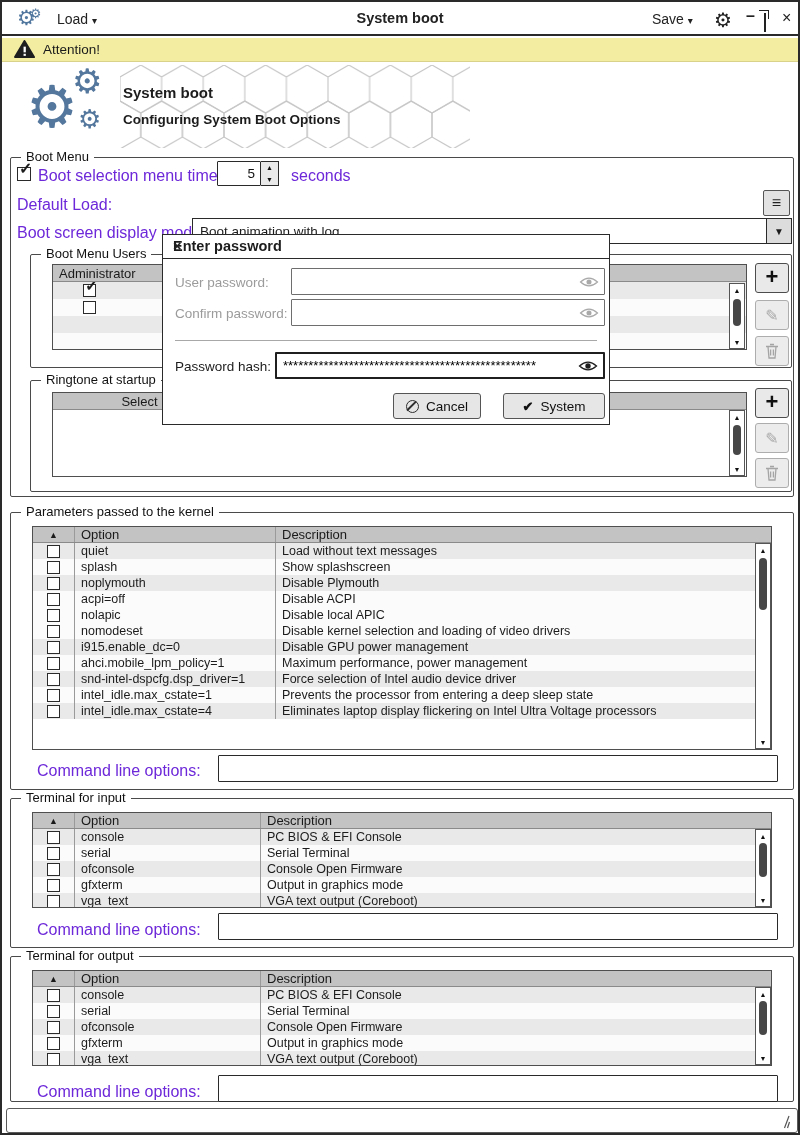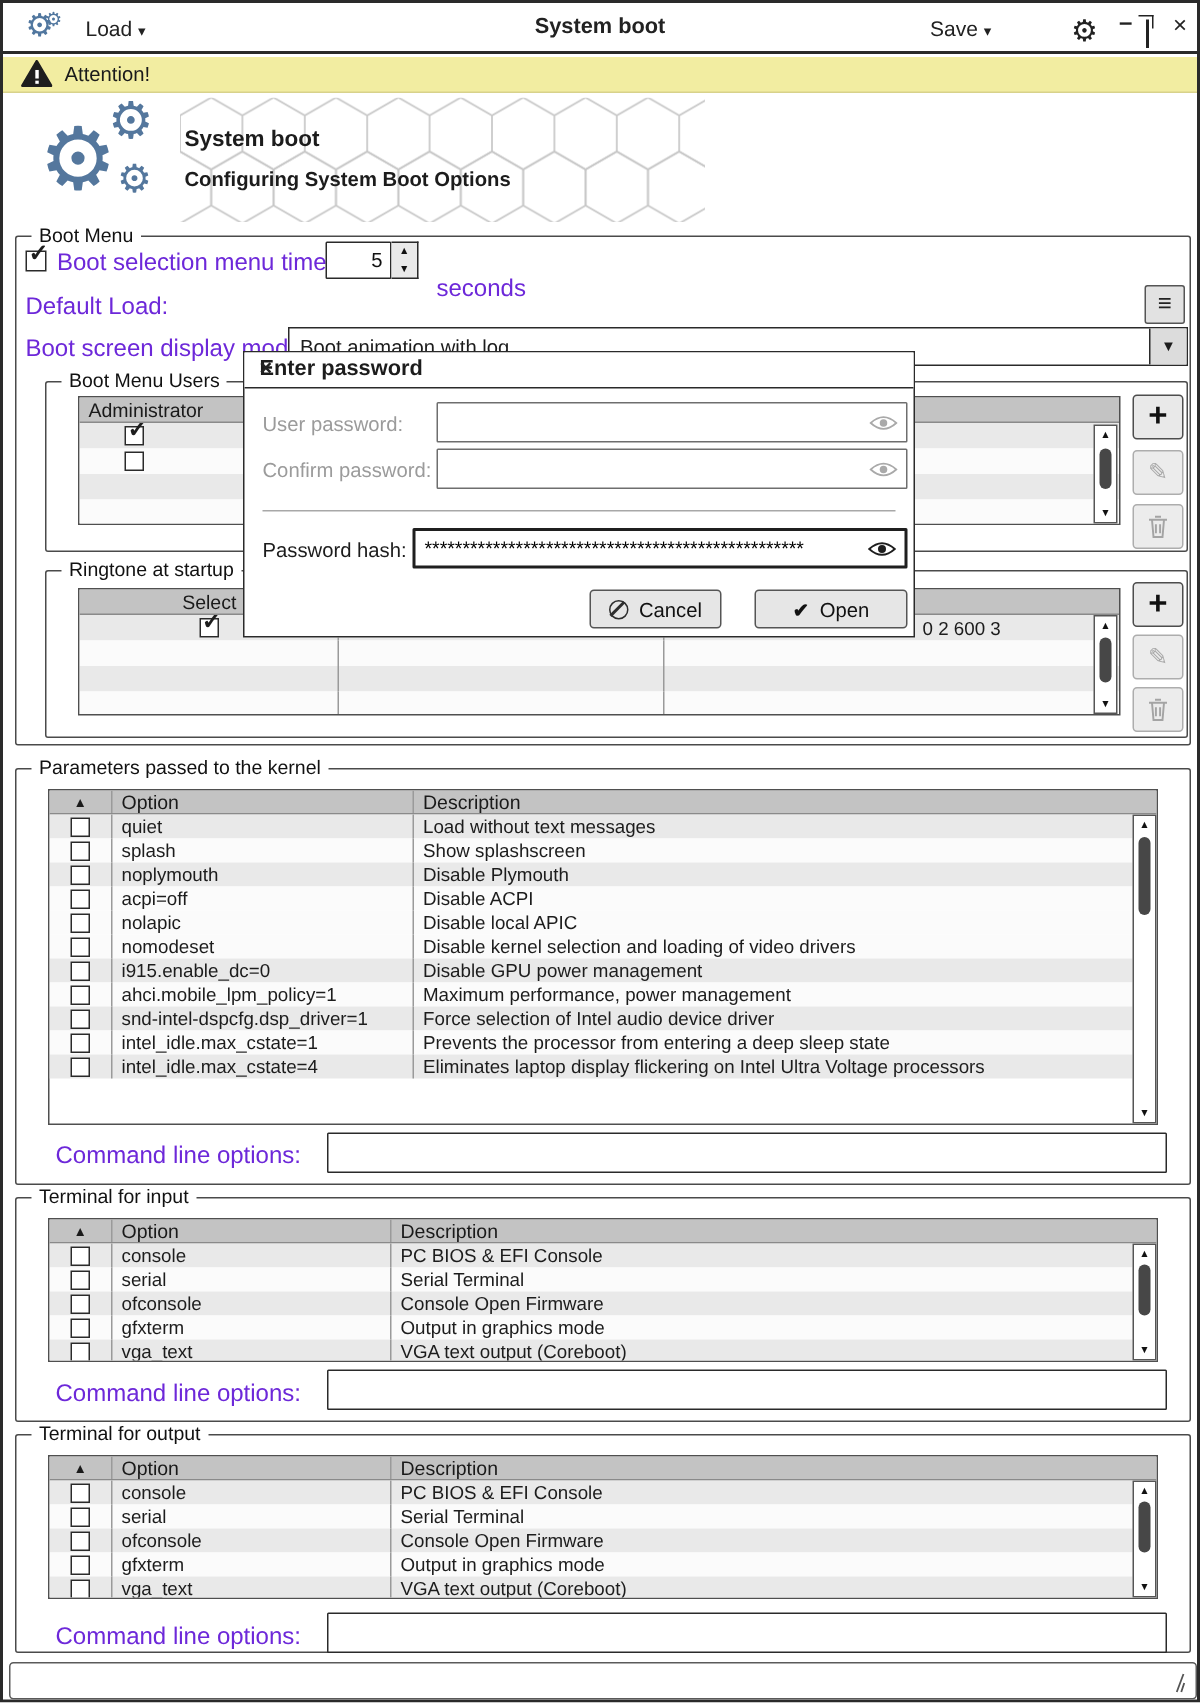--- a/index.html
+++ b/index.html
@@ -116,21 +116,21 @@
 <div class="win">
 
   <div class="titlebar">
     <span class="tb-item logo-sm" style="left:15px;top:5px">
       <span class="gear" style="font-size:21px">⚙</span><span class="gear" style="font-size:13px;position:relative;left:-6px;top:-7px">⚙</span>
     </span>
     <span class="tb-item" style="left:55px;top:9px">
       <span>Load</span> <span class="caret">▾</span>
     </span>
     <span class="tb-item" style="left:0;right:0;top:8px;text-align:center;font-weight:bold;font-size:14.5px">System boot</span>
-    <span class="tb-item" style="left:618px;top:9px">
+    <span class="tb-item" style="left:650px;top:9px">
       <span>Save</span> <span class="caret">▾</span>
     </span>
     <span class="tb-item" style="left:712px;top:6px;font-size:20px">⚙</span>
     <span class="winbtn" style="left:744px;top:5px;font-size:16px;font-weight:bold">–</span>
     <span class="winbtn maxi" style="left:762px;top:12px"></span>
     <span class="winbtn" style="left:780px;top:7px;font-size:16px">×</span>
   </div>
 
   <div class="banner">
     <svg width="21" height="19" viewBox="0 0 22 20">
@@ -165,21 +165,21 @@
     <span class="glegend">Boot Menu</span>
   </div>
 
   <span class="cbx on" style="left:15px;top:165px"></span>
   <span class="lbl" style="left:36px;top:165px">Boot selection menu timer:</span>
   <input class="inp spin-inp" style="left: 215px; top: 159px; width: 44px; height: 25px;" value="5">
   <span class="spinarrows" style="left:259px;top:159px">
     <span>▲</span>
     <span>▼</span>
   </span>
-  <span class="lbl" style="left:289px;top:182px">seconds</span>
+  <span class="lbl" style="left:289px;top:165px">seconds</span>
 
   <span class="lbl" style="left:15px;top:194px">Default Load:</span>
   <span class="sqbtn" style="left:761px;top:188px;width:27px;height:26px">
       <span>≡</span>
     </span>
 
   <span class="lbl" style="left:15px;top:222px">Boot screen display mode:</span>
   <div class="selbox" style="left:190px;top:216px;width:600px;height:26px">
     <span class="seltext">Boot animation with log</span>
     <span class="selarr">▼</span>
@@ -232,44 +232,20 @@
       </svg>
   </span>
 
   <div class="grp" style="left:28px;top:378px;width:762px;height:112px">
     <span class="glegend">Ringtone at startup</span>
   </div>
   <div class="tbl tbl-mini" style="left:50px;top:390px;width:695px;height:85px">
     <div class="thead">
       <span class="hc hr1">Select</span>
     </div>
-    <div>
-        <div class="trow rg">
-          <span class="cell r1">
-            <span class="cb on"></span>
-          </span>
-          <span class="cell r2"></span>
-          <span class="cell r3">0 2 600 3</span>
-        </div>
-        <div class="trow rw">
-          <span class="cell r1"></span>
-          <span class="cell r2"></span>
-          <span class="cell r3"></span>
-        </div>
-        <div class="trow rg">
-          <span class="cell r1"></span>
-          <span class="cell r2"></span>
-          <span class="cell r3"></span>
-        </div>
-        <div class="trow rw">
-          <span class="cell r1"></span>
-          <span class="cell r2"></span>
-          <span class="cell r3"></span>
-        </div>
-      </div>
   </div>
   <div class="sbar" style="left:727px;top:408px;height:66px">
     <span class="sarr up">▲</span>
     <span class="sthumb" style="top:14px;height:30px"></span>
     <span class="sarr dn">▼</span>
   </div>
   <span class="ibtn" style="left:753px;top:386px">
       <span class="plus">+</span>
     </span>
   <span class="ibtn dis" style="left:753px;top:421px">
@@ -534,17 +510,17 @@
           <circle cx="12" cy="8" r="3.3" fill="#1e1e1e"></circle>
       </svg>
     </span>
 
     <span class="dbtn" style="left:230px;top:158px;width:88px">
       <span class="slashcircle"></span>
       <span>Cancel</span>
     </span>
     <span class="dbtn" style="left:340px;top:158px;width:102px">
       <span class="applychk">✔</span>
-      <span>Open</span>
+      <span>System</span>
     </span>
   </div>
 
 </div>
 
 </body></html>

